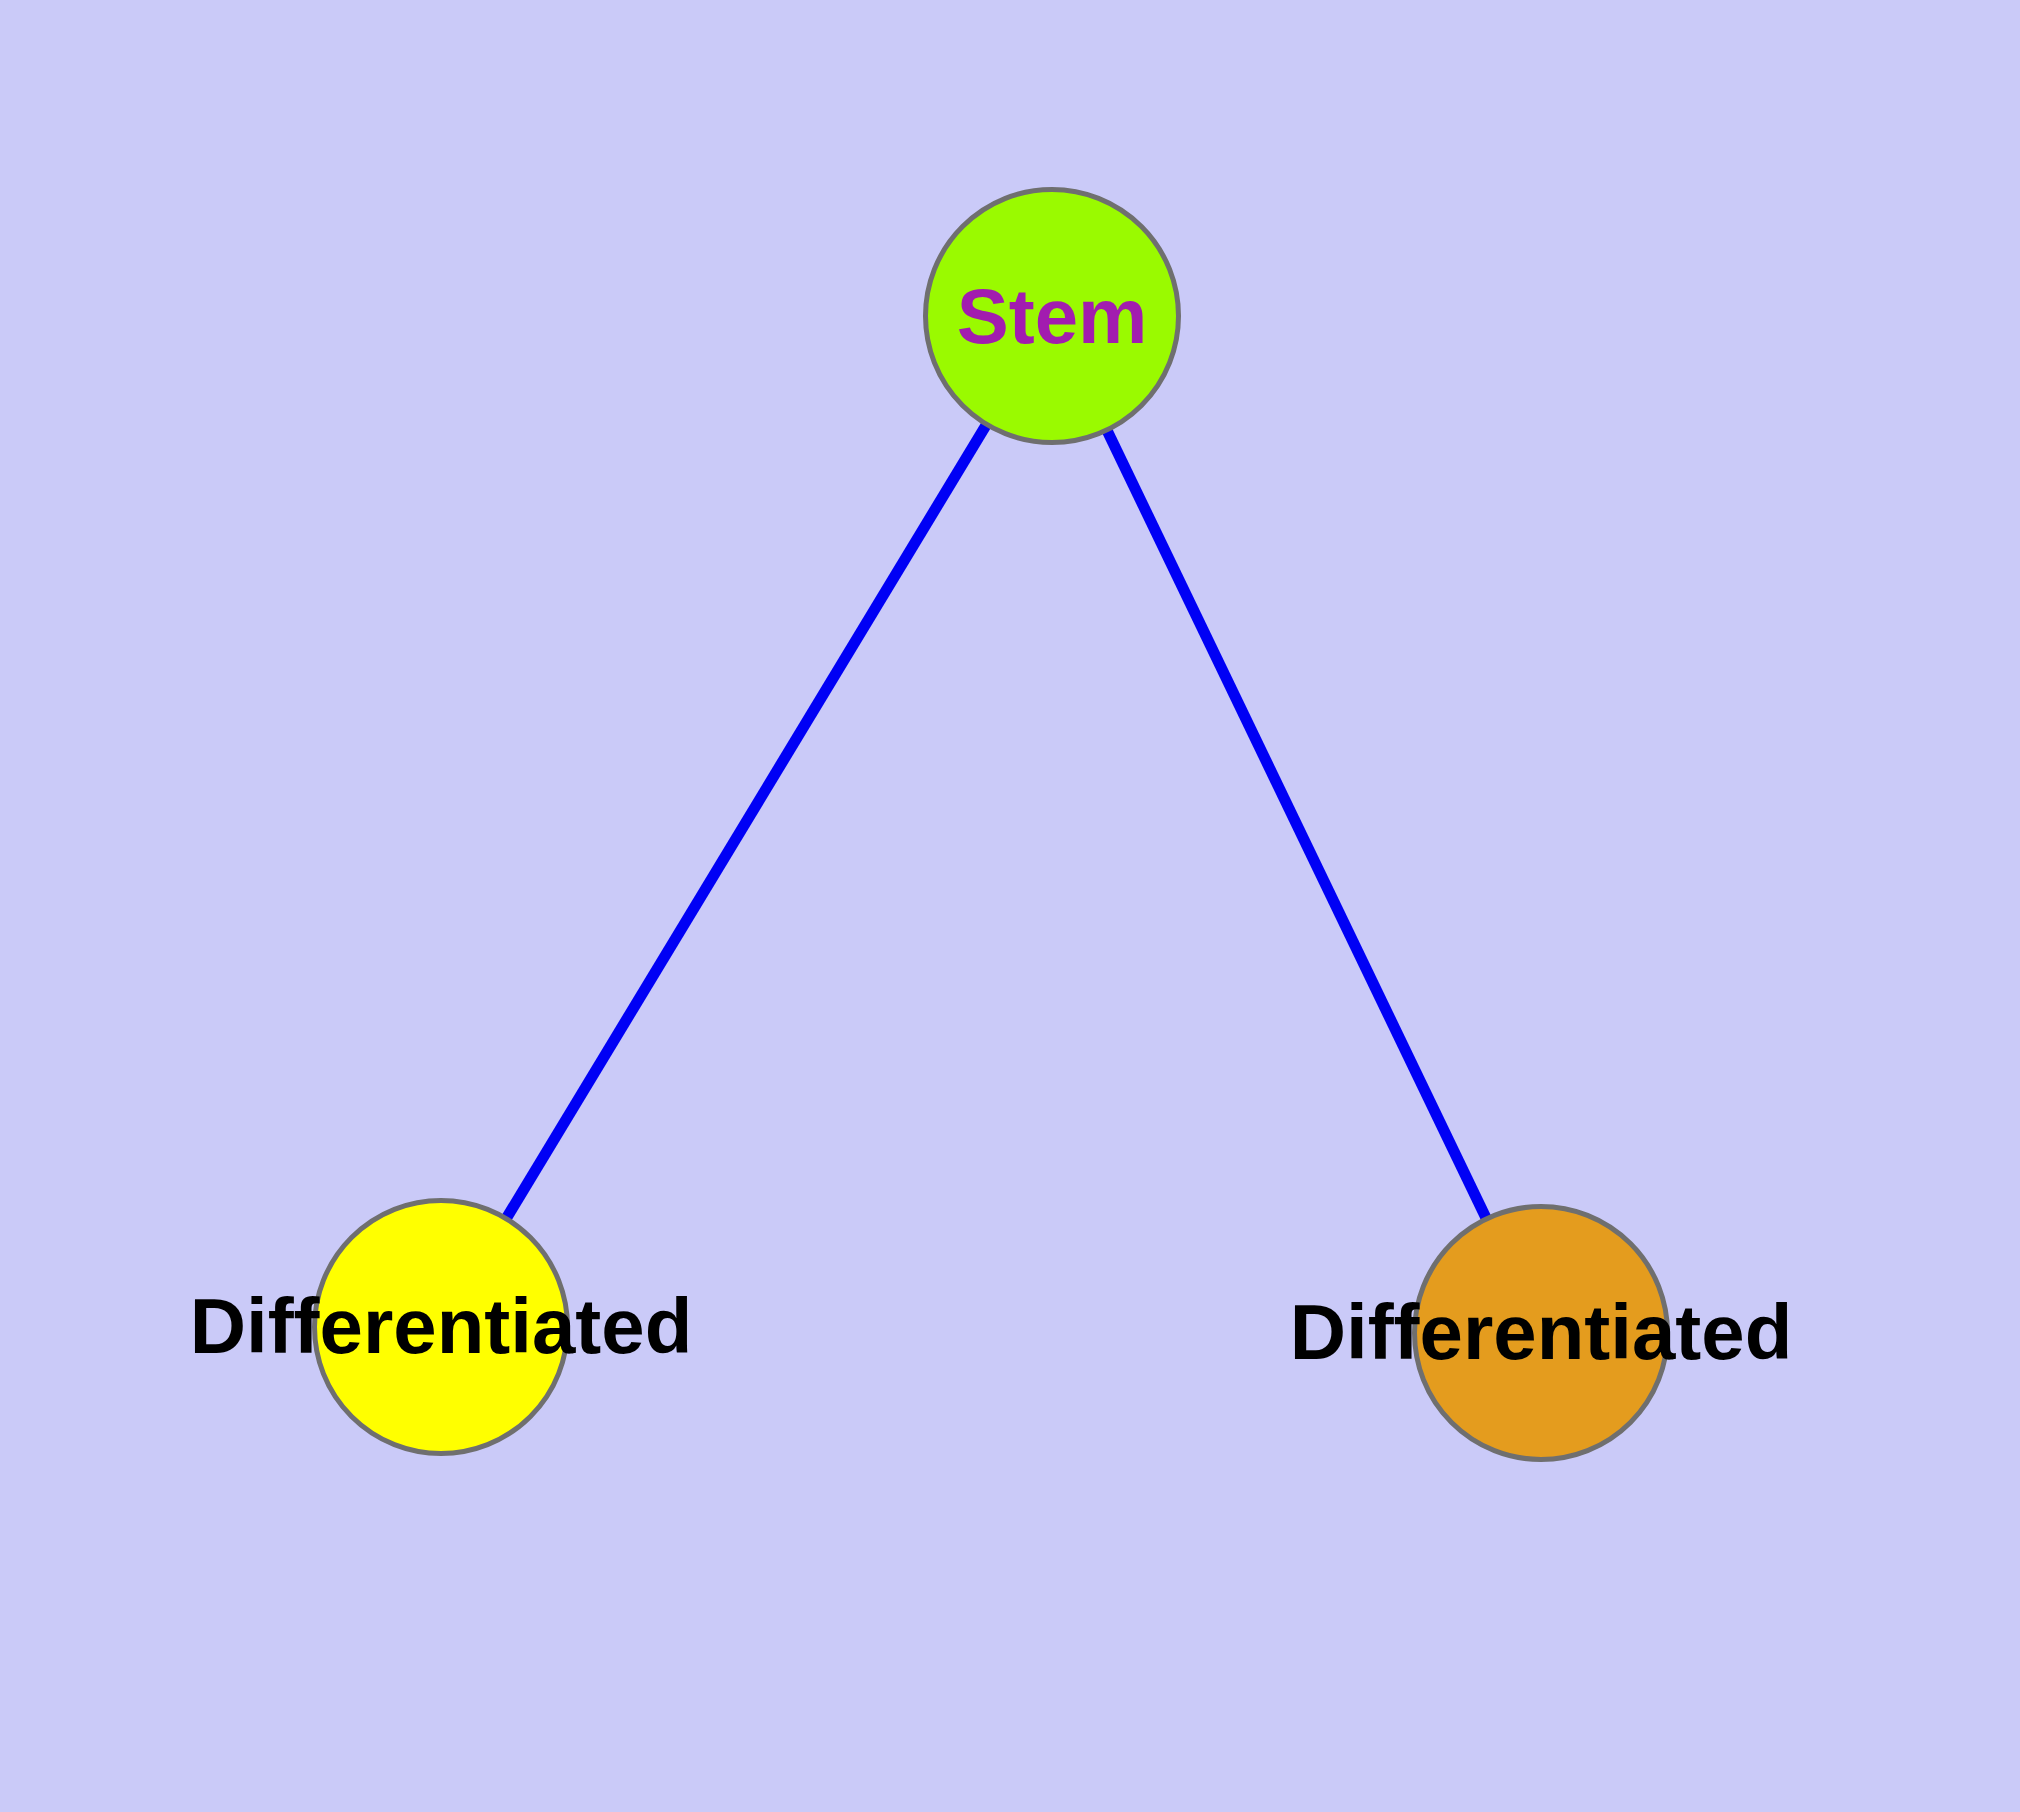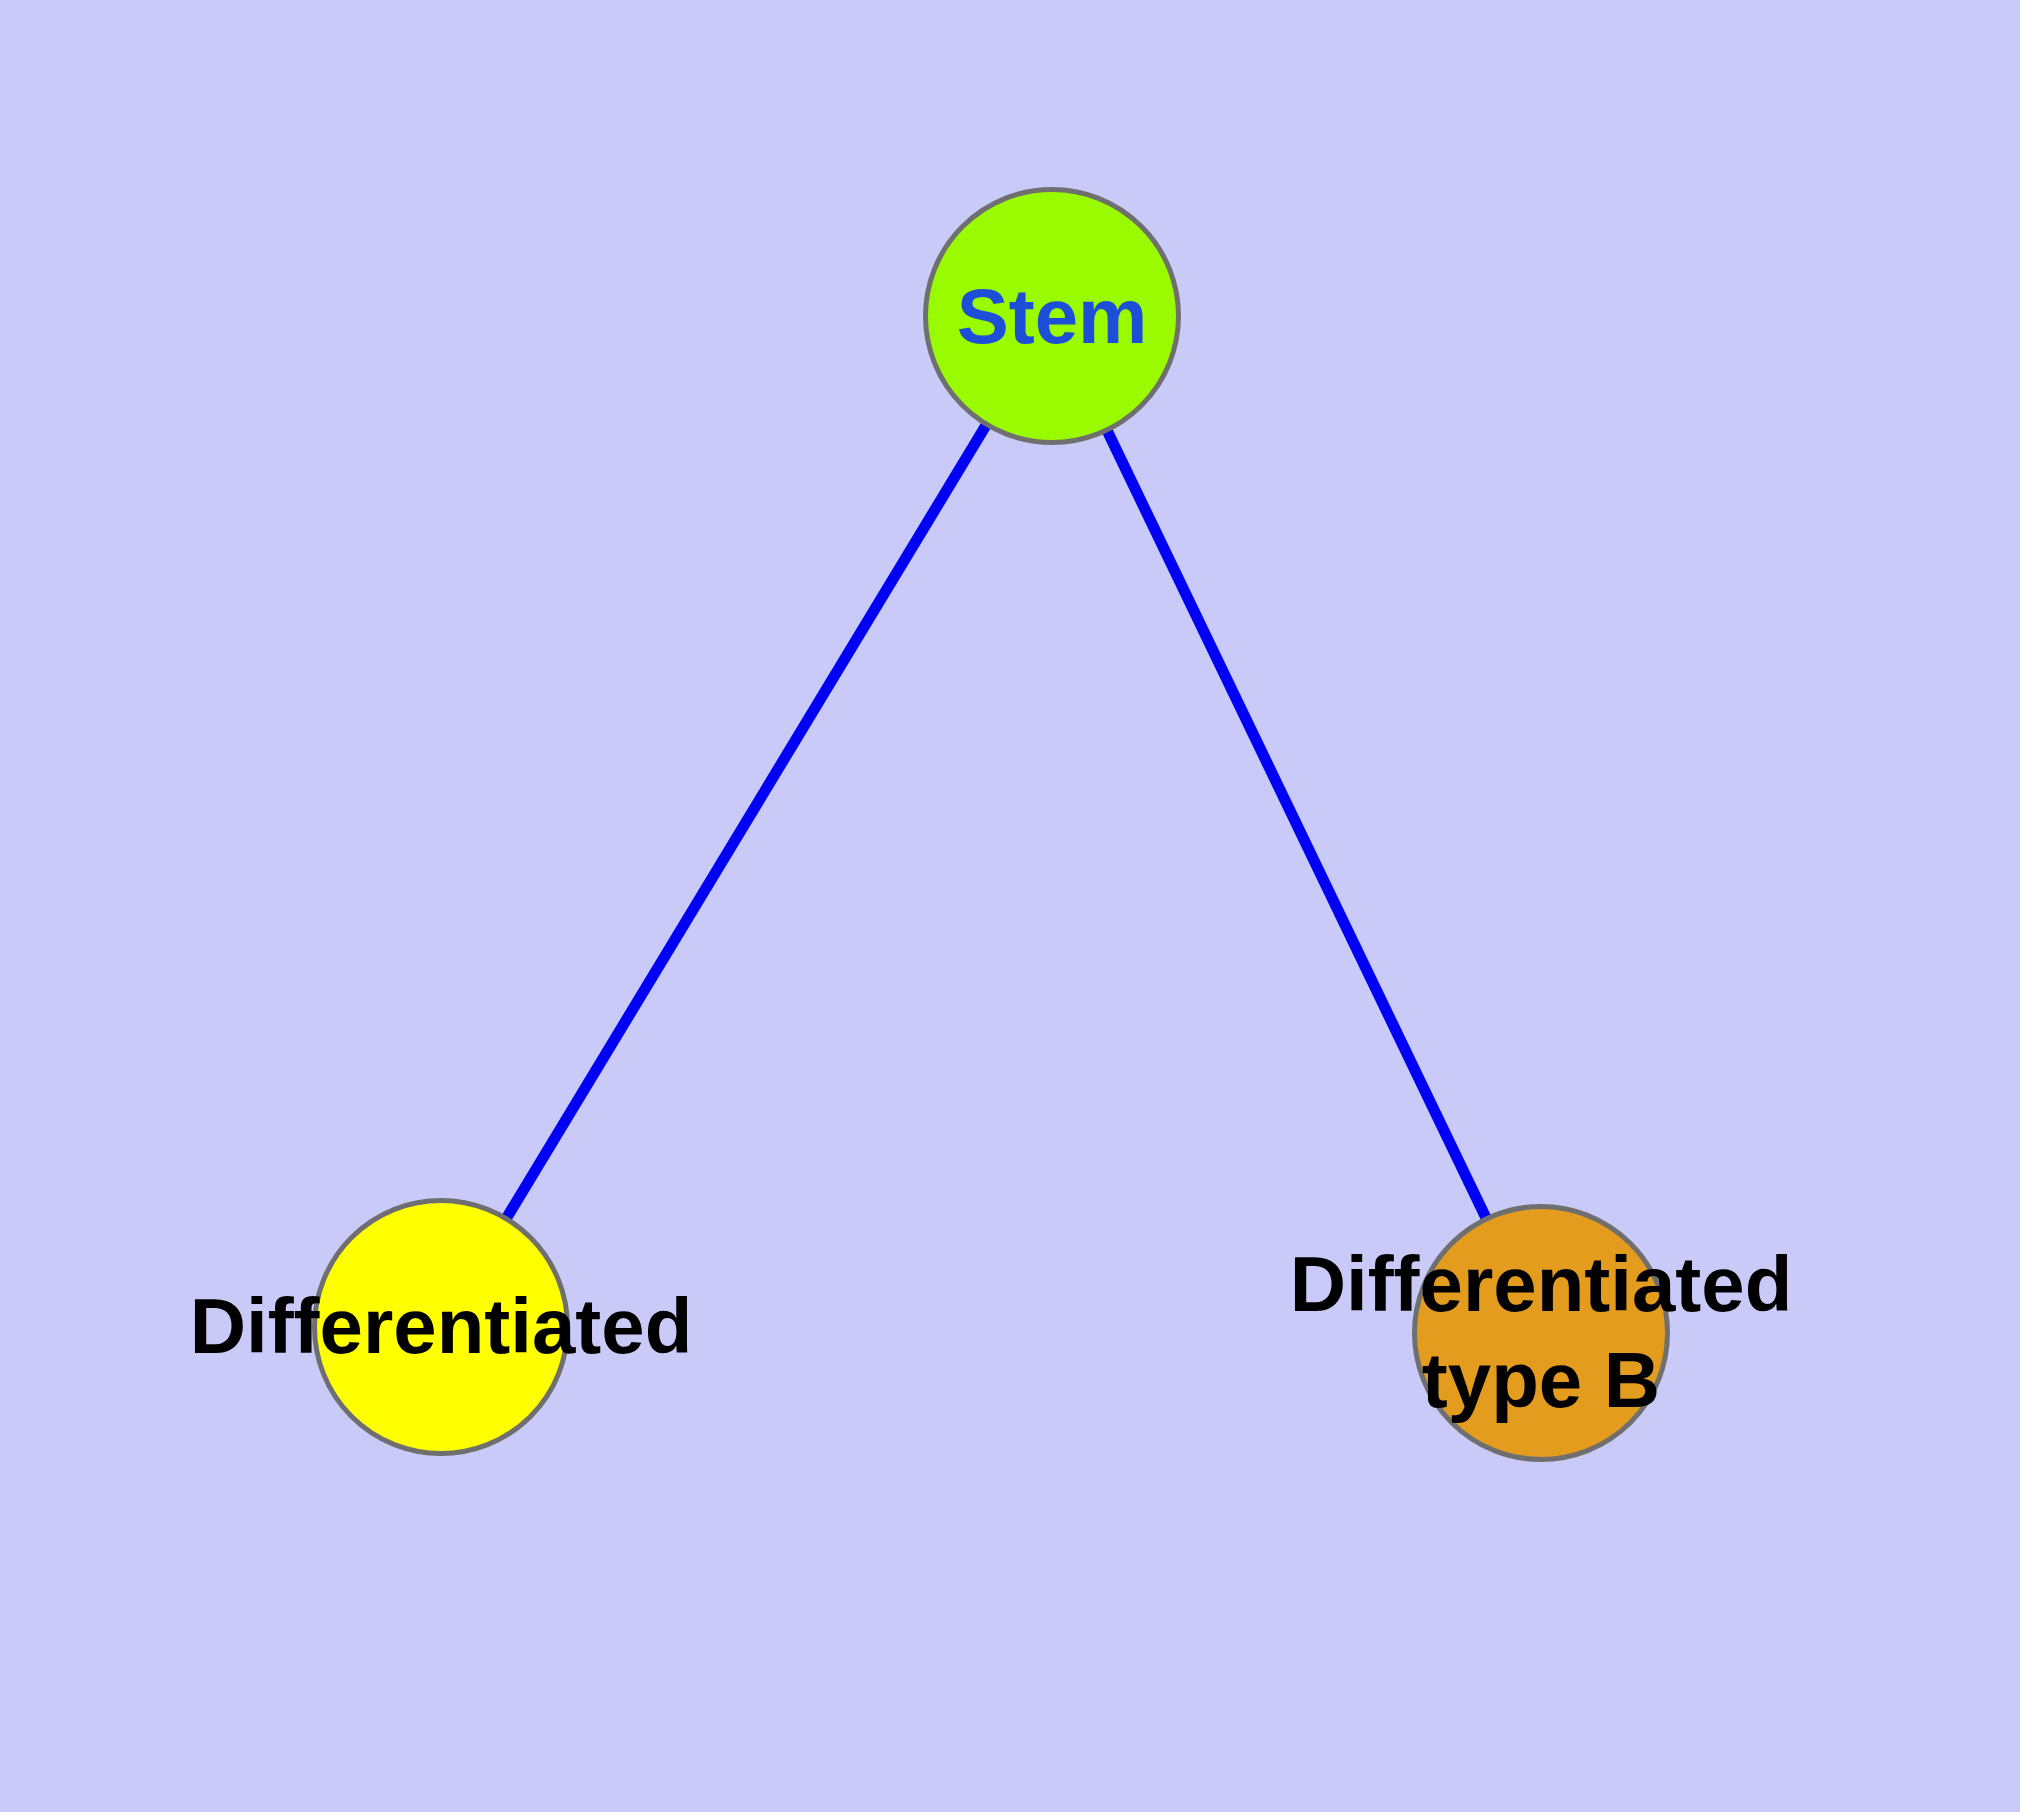--- a/index.html
+++ b/index.html
@@ -50,27 +50,26 @@
 
   <svg class="edge-layer" width="2021" height="1812" viewBox="0 0 2384 2138">
     <line x1="1241" y1="373" x2="520" y2="1565" stroke="#0000F5" stroke-width="13"></line>
     <line x1="1241" y1="373" x2="1818" y2="1572" stroke="#0000F5" stroke-width="13"></line>
   </svg>
 
   <div class="node" style="left: 923px; top: 187px; width: 258px; height: 258px; background: rgb(154, 250, 0); border-color: rgb(111, 111, 111);"></div>
   <div class="node" style="left: 312px; top: 1198px; width: 258px; height: 258px; background: rgb(255, 255, 0); border-color: rgb(111, 111, 111);"></div>
   <div class="node" style="left: 1412px; top: 1204px; width: 258px; height: 258px; background: rgb(228, 156, 30); border-color: rgb(111, 111, 111);"></div>
 
-  <div class="node-label" style="left: 1052px; top: 316px; color: #1d4ed8;">
+  <div class="node-label" style="left: 1052px; top: 316px; color: #a21caf;">
     <span>Stem</span>
   </div>
 
   <div class="node-label" style="left: 441px; top: 1326px; color: rgb(0, 0, 0);">
     <span>Differentiated</span>
   </div>
 
   <div class="node-label" style="left: 1541px; top: 1332px; color: rgb(0, 0, 0);">
     <span>Differentiated</span>
-    <span>type B</span>
   </div>
 
 </div>
 
 
 </body></html>

